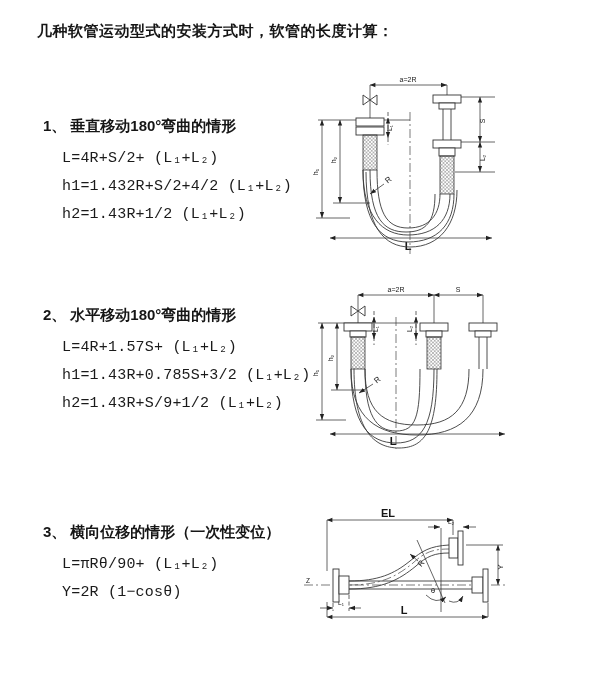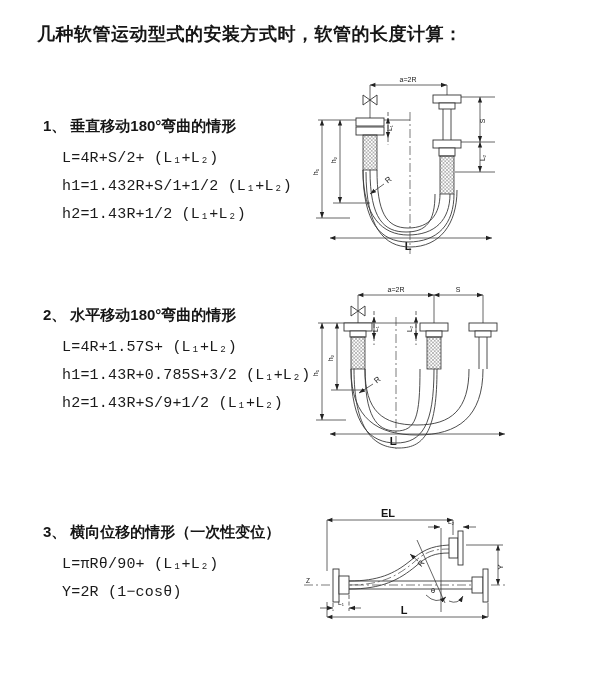--- a/index.html
+++ b/index.html
@@ -2,21 +2,21 @@
 <html><head>
 <meta charset="utf-8">
 <style>
   html,body{margin:0;padding:0;}
   body{
     width:600px;height:675px;background:#ffffff;position:relative;overflow:hidden;
     font-family:"Liberation Sans","DejaVu Sans",sans-serif;color:#111;
   }
   .page{position:absolute;inset:0;}
   .doc-title{
-    position:absolute;left:37px;top:22px;font-size:18px;font-weight:700;
+    position:absolute;left:37px;top:22px;font-size:15px;font-weight:700;
     letter-spacing:0.5px;color:#161616;white-space:nowrap;
   }
   .sec{position:absolute;left:43px;}
   .sec-heading{font-size:15px;font-weight:700;color:#161616;white-space:nowrap;}
   .sec-heading .sec-num{margin-right:4px;}
   .formula{
     position:absolute;left:19px;font-size:15px;font-weight:400;color:#1a1a1a;
     white-space:nowrap;letter-spacing:0.2px;font-family:Liberation Mono, monospace;
   }
   #sec1{top:105px;margin-top:12px;} #sec2{top:306px;} #sec3{top:523px;}
@@ -50,21 +50,21 @@
         <path d="M0,3.5 L3.5,0 M0,0 L3.5,3.5" stroke="#777" stroke-width="0.5" fill="none"></path>
       </pattern>
     </defs>
   </svg>
 
   <section class="sec" id="sec1">
     <div class="sec-heading">
       <span class="sec-num">1、</span><span>垂直移动180°弯曲的情形</span>
     </div>
     <div class="formula f0">L=4R+S/2+ (L₁+L₂)</div>
-    <div class="formula f1">h1=1.432R+S/1+1/2 (L₁+L₂)</div>
+    <div class="formula f1">h1=1.432R+S/2+4/2 (L₁+L₂)</div>
     <div class="formula f2">h2=1.43R+1/2 (L₁+L₂)</div>
   </section>
 
   <section class="sec" id="sec2">
     <div class="sec-heading">
       <span class="sec-num">2、</span><span>水平移动180°弯曲的情形</span>
     </div>
     <div class="formula f0">L=4R+1.57S+ (L₁+L₂)</div>
     <div class="formula f1">h1=1.43R+0.785S+3/2 (L₁+L₂)</div>
     <div class="formula f2">h2=1.43R+S/9+1/2 (L₁+L₂)</div>

